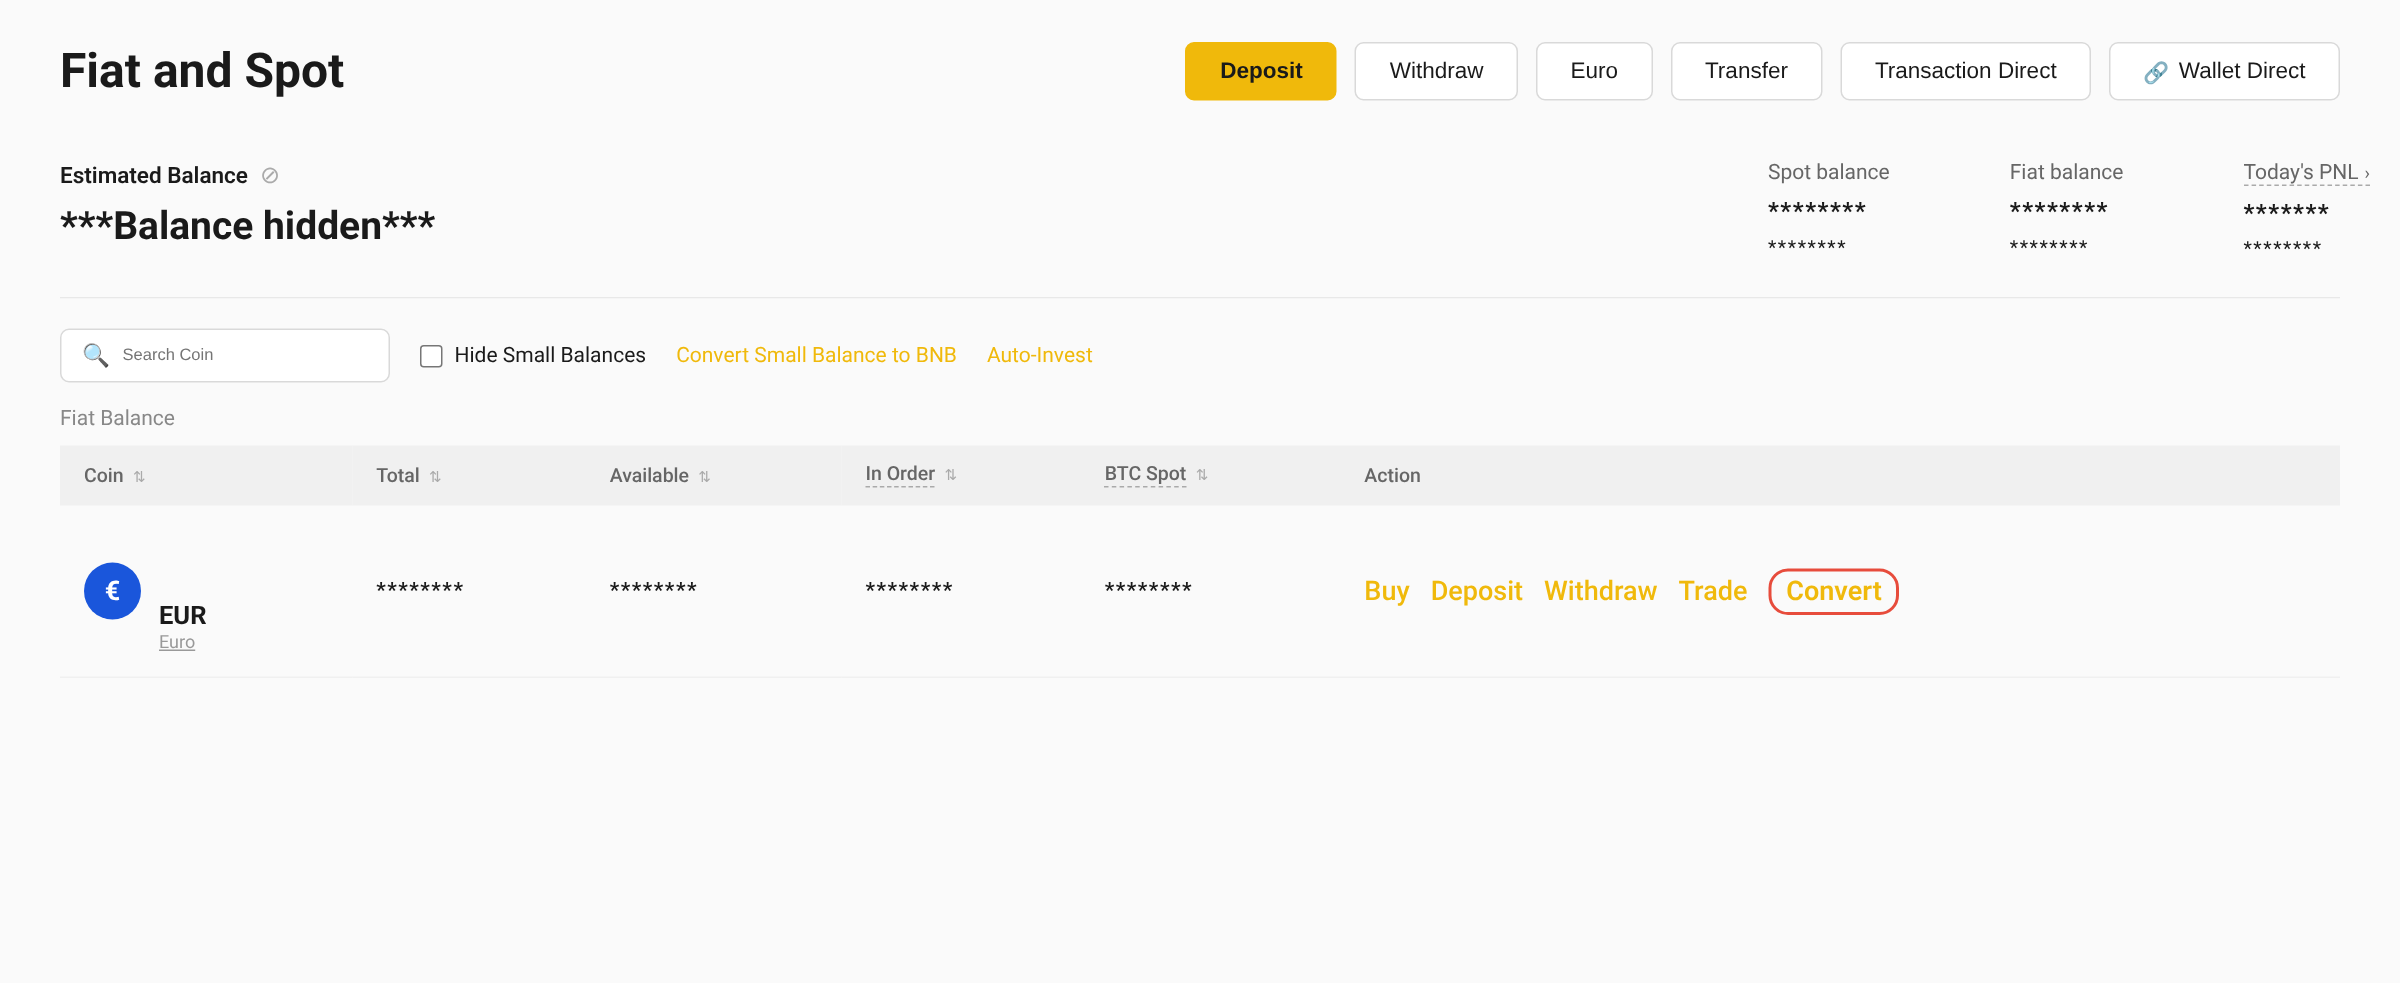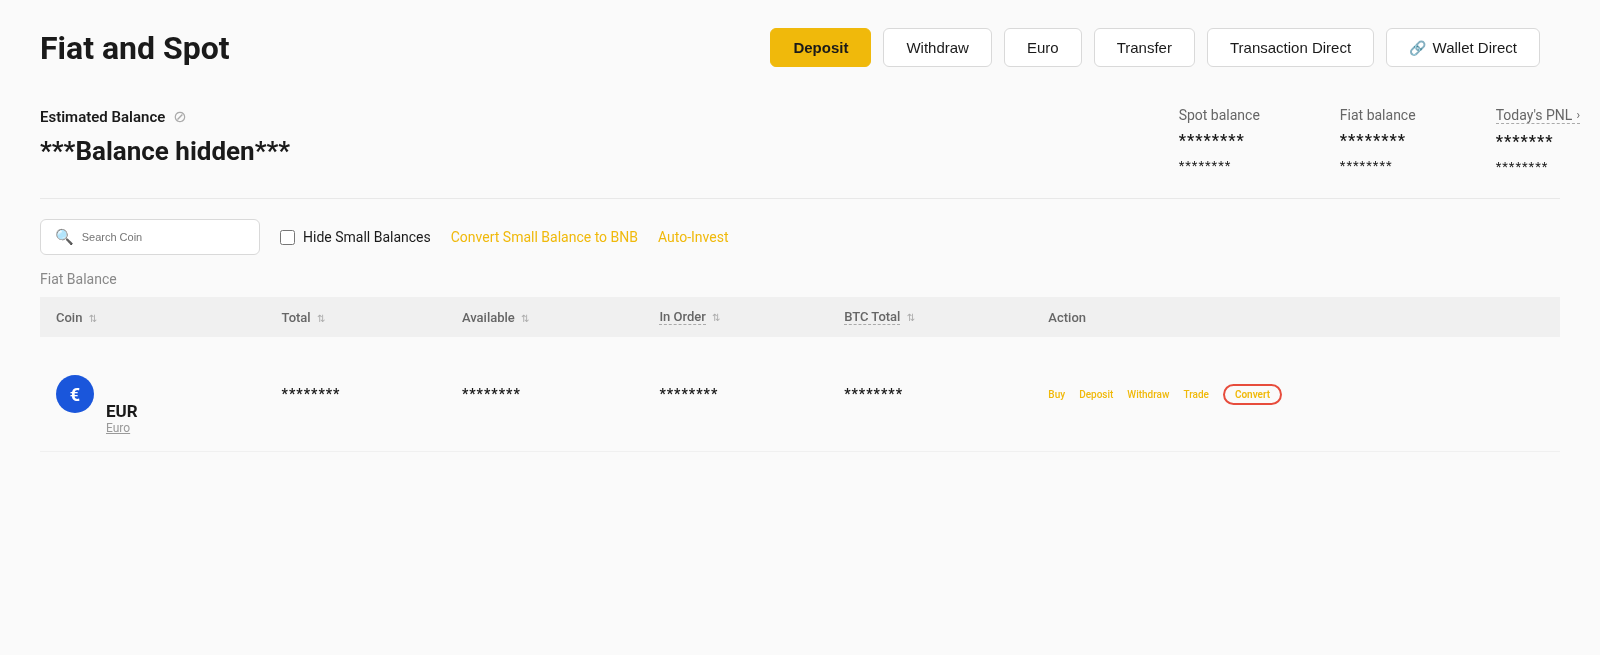--- a/index.html
+++ b/index.html
@@ -10,22 +10,21 @@
       color: #1a1a1a;
     }
     .main-container {
       background: #fafafa;
       min-height: 655px;
       padding: 0;
     }
     
     .header {
       display: flex;
-      align-items: center;
-      padding: 28px 60px 20px 40px;
+      padding: 28px 40px 20px 40px;
       background: #fafafa;
       gap: 12px;
     }
     .page-title {
       font-size: 32px;
       font-weight: 700;
       color: #1a1a1a;
       margin-right: auto;
     }
     .nav-btn {
@@ -263,21 +262,21 @@
       letter-spacing: 1px;
       color: #1a1a1a;
     }
     .action-cell {
       display: flex;
       align-items: center;
       gap: 14px;
     }
     .action-link {
       color: #f0b90b;
-      font-size: 10px;
+      font-size: 18px;
       cursor: pointer;
       text-decoration: none;
       font-weight: 500;
     }
     .action-link.convert-highlighted {
       color: #f0b90b;
       border: 2px solid #e74c3c;
       padding: 3px 10px;
       border-radius: 13px;
       font-weight: 600;
@@ -364,21 +363,21 @@
           </th>
           <th>
             <span>Available</span>
             <span class="sort-arrows">⇅</span>
           </th>
           <th>
             <span class="dashed-header">In Order</span>
             <span class="sort-arrows">⇅</span>
           </th>
           <th>
-            <span class="dashed-header">BTC Total</span>
+            <span class="dashed-header">BTC Spot</span>
             <span class="sort-arrows">⇅</span>
           </th>
           <th>
             <span>Action</span>
           </th>
         </tr>
       </thead>
       <tbody>
         <tr>
           <td>

